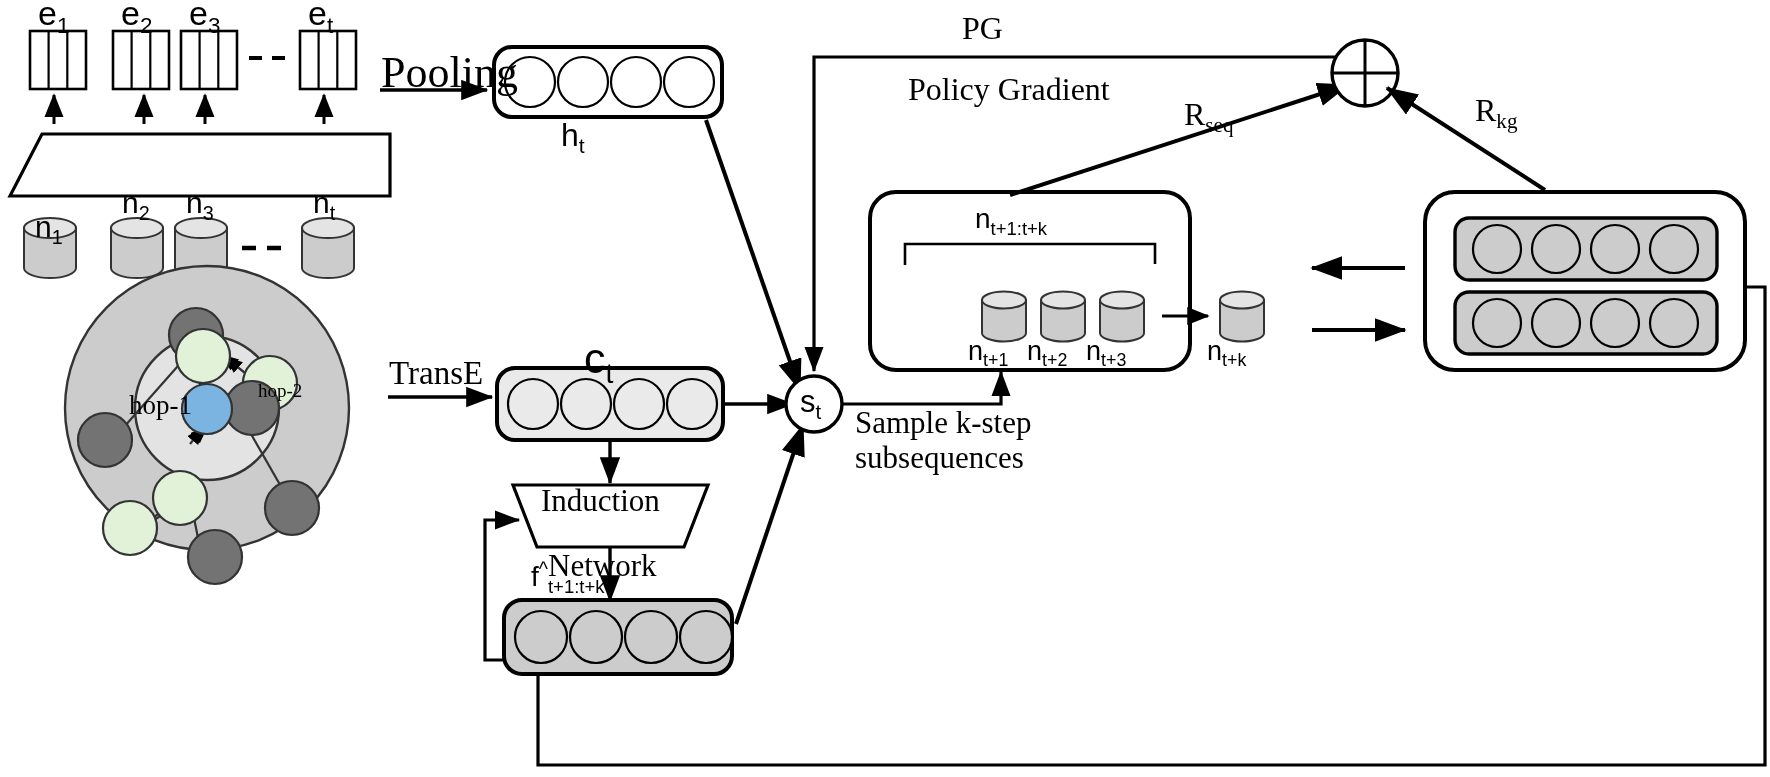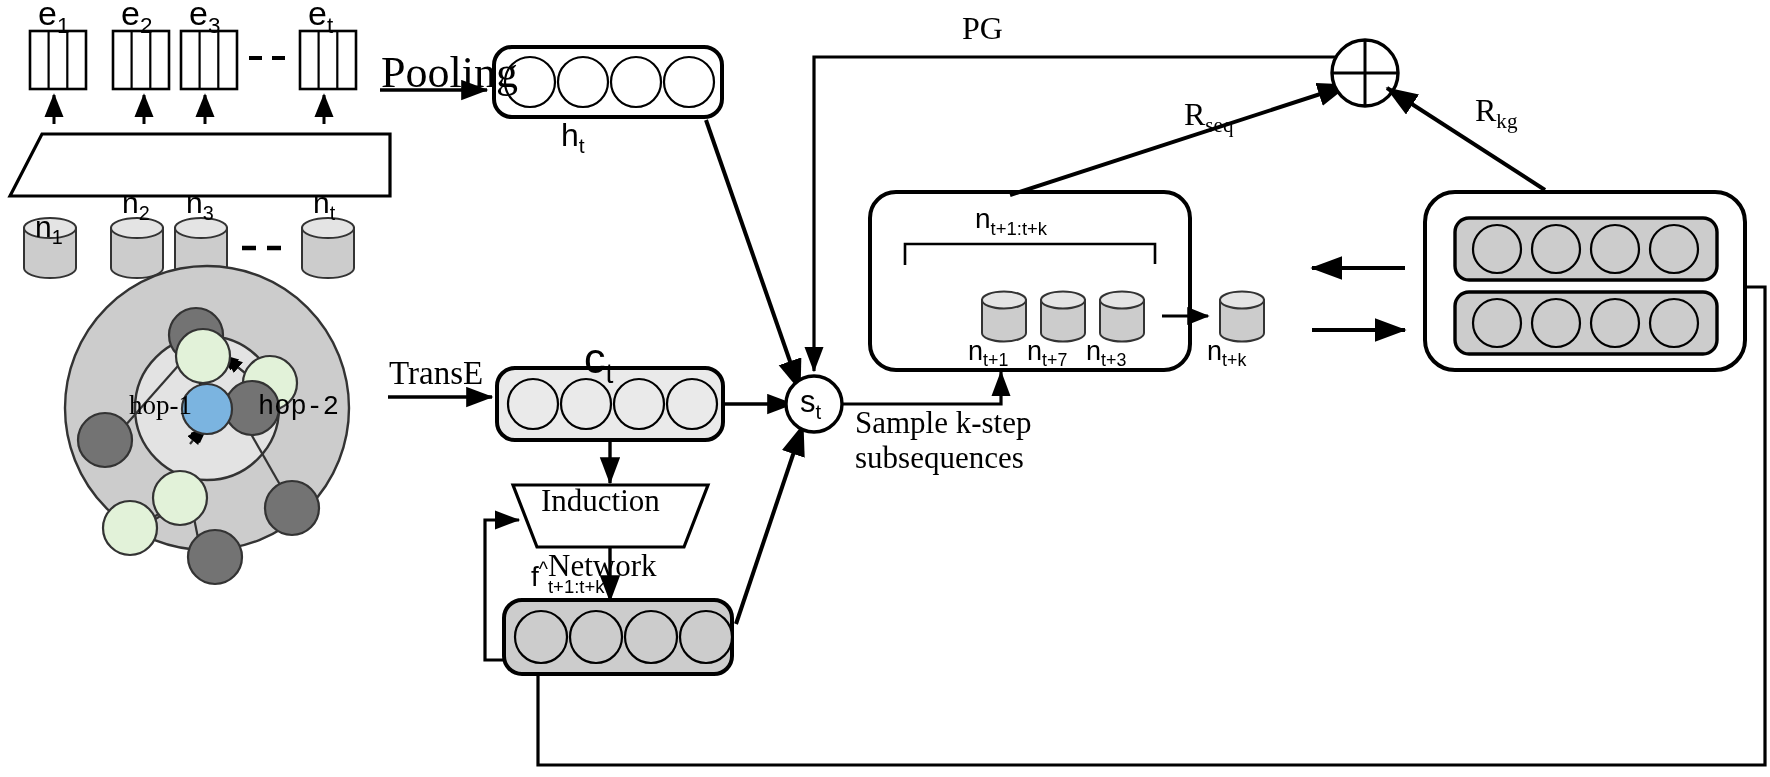--- a/index.html
+++ b/index.html
@@ -329,21 +329,21 @@
   <span>n</span><span class="sub">2</span>
 </div>
 <div class="lbl sans" style="left:186px;top:186px;font-size:30px;">
   <span>n</span><span class="sub">3</span>
 </div>
 <div class="lbl sans" style="left:313px;top:186px;font-size:30px;">
   <span>n</span><span class="sub">t</span>
 </div>
 
 <div class="lbl serif" style="left:129px;top:390px;font-size:27px;">hop-1</div>
-<div class="lbl serif" style="left:258px;top:392px;font-size:27px;font-family:Liberation Mono, monospace;">hop-2</div>
+<div class="lbl serif" style="left:258px;top:380px;font-size:19px;">hop-2</div>
 
 <div class="lbl serif" style="left:381px;top:47px;font-size:44px;">Pooling</div>
 <div class="lbl serif" style="left:389px;top:355px;font-size:33px;">TransE</div>
 
 <div class="lbl sans" style="left:561px;top:117px;font-size:32px;">
   <span>h</span><span class="sub">t</span>
 </div>
 <div class="lbl sans" style="left:584px;top:334px;font-size:43px;">
   <span>c</span><span class="sub">t</span>
 </div>
@@ -363,30 +363,31 @@
 <div class="lbl serif" style="left:855px;top:440px;font-size:31px;">subsequences</div>
 
 <div class="lbl sans" style="left:975px;top:203px;font-size:28px;">
   <span>n</span><span class="sub">t+1:t+k</span>
 </div>
 
 <div class="lbl sans" style="left:968px;top:336px;font-size:27px;">
   <span>n</span><span class="sub">t+1</span>
 </div>
 <div class="lbl sans" style="left:1027px;top:336px;font-size:27px;">
-  <span>n</span><span class="sub">t+7</span>
+  <span>n</span><span class="sub">t+2</span>
 </div>
 <div class="lbl sans" style="left:1086px;top:336px;font-size:27px;">
   <span>n</span><span class="sub">t+3</span>
 </div>
 <div class="lbl sans" style="left:1207px;top:336px;font-size:27px;">
   <span>n</span><span class="sub">t+k</span>
 </div>
 
 <div class="lbl serif" style="left:962px;top:10px;font-size:32px;">PG</div>
+<div class="lbl serif" style="left:908px;top:71px;font-size:32px;">Policy Gradient</div>
 
 <div class="lbl serif" style="left:1184px;top:96px;font-size:32px;">
   <span>R</span><span class="sub">seq</span>
 </div>
 <div class="lbl serif" style="left:1475px;top:92px;font-size:32px;">
   <span>R</span><span class="sub">kg</span>
 </div>
 
 </div>
 

